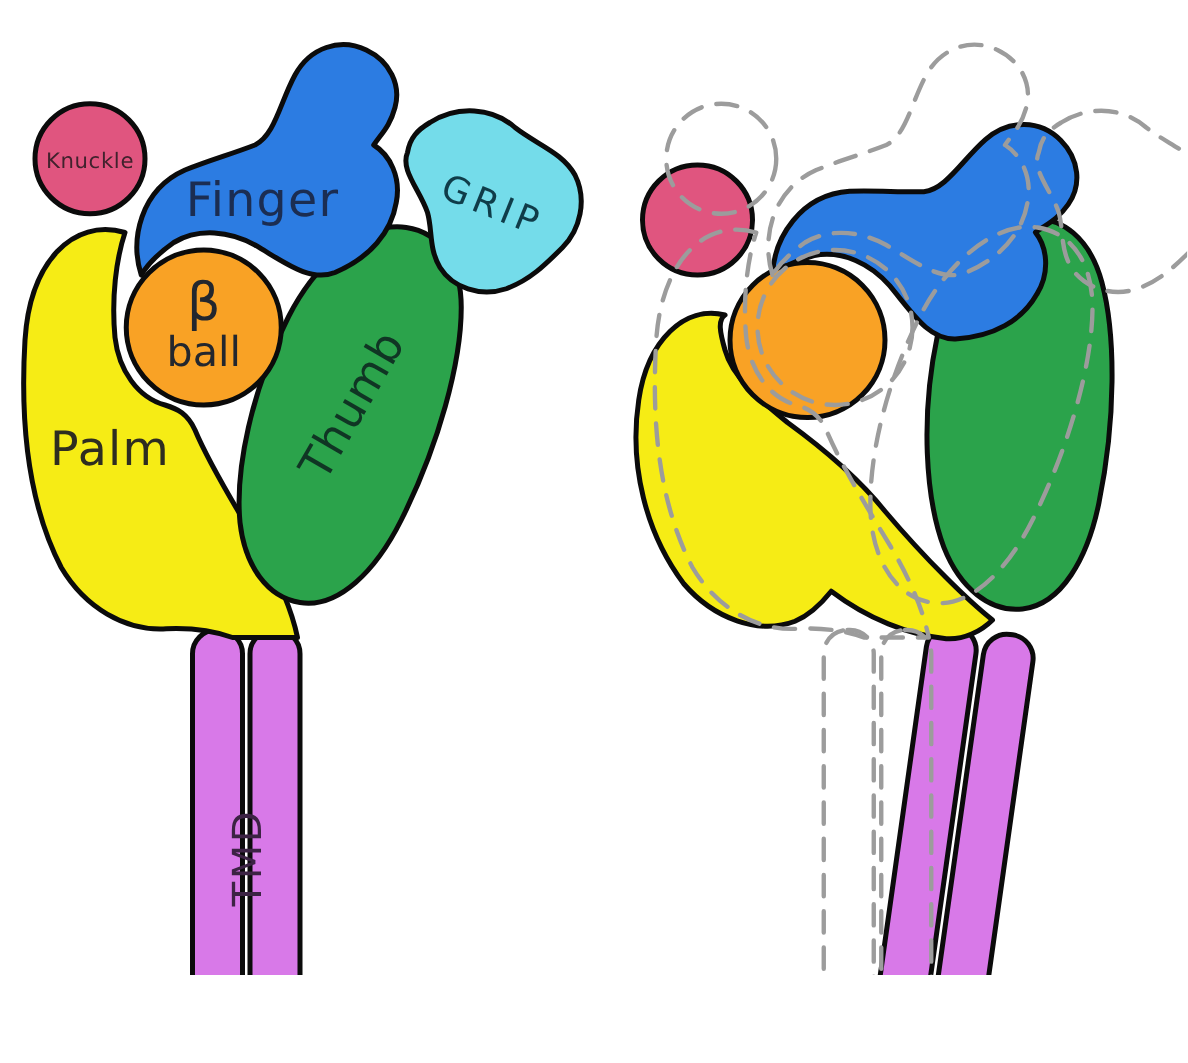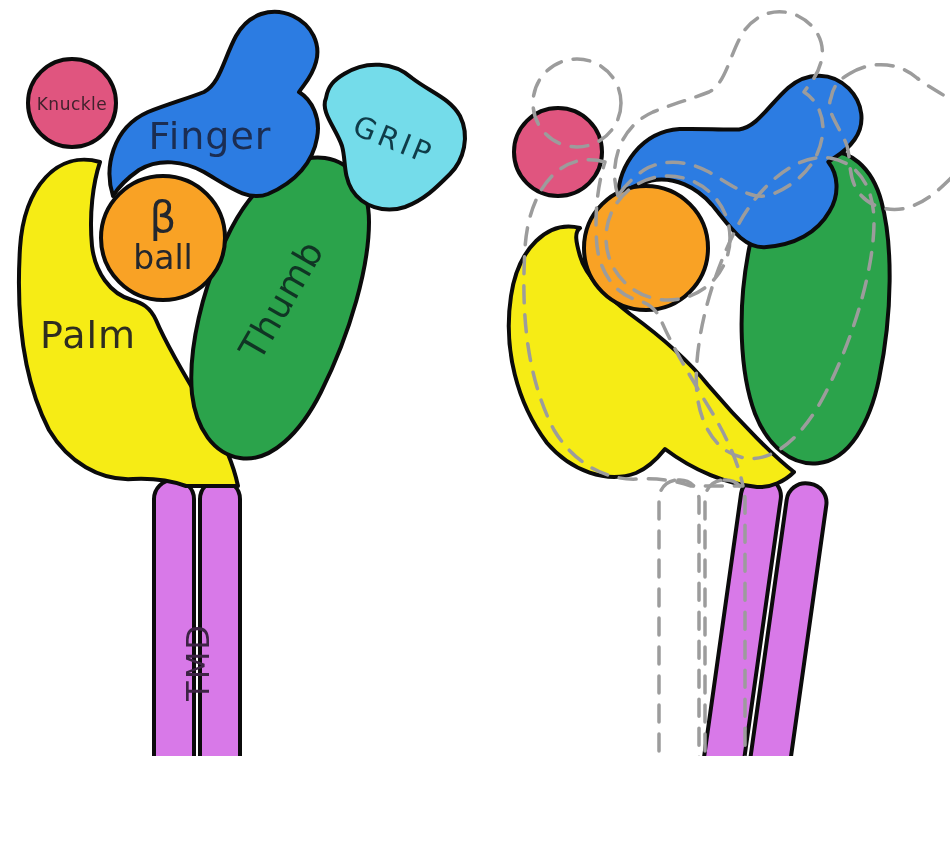--- a/index.html
+++ b/index.html
@@ -1,16 +1,16 @@
 <!DOCTYPE html>
 <html><head>
 <meta charset="utf-8">
 <style>
   html,body{margin:0;padding:0;background:#ffffff;}
-  .stage{width:950px;height:756px;position:relative;background:#ffffff;overflow:hidden;}
+  .stage{width:950px;height:756px;position:relative;background:#ffffff;overflow:hidden;margin-top:24px;}
   svg{display:block;}
   .solid{stroke:#0b0b0b;stroke-width:4;stroke-linejoin:round;stroke-linecap:round;}
   .ghost{fill:none;stroke-width:3.5;stroke-linejoin:round;stroke-linecap:round;stroke-dasharray:17 12;}
   text{font-family:"DejaVu Sans",sans-serif;}
   .lbl{text-anchor:middle;}
   .lbl-knuckle{font-size:17px;letter-spacing:.5px;}
   .lbl-finger{font-size:38px;letter-spacing:1px;}
   .lbl-grip{font-size:29px;letter-spacing:4px;}
   .lbl-beta{font-size:42px;}
   .lbl-ball{font-size:33px;}

